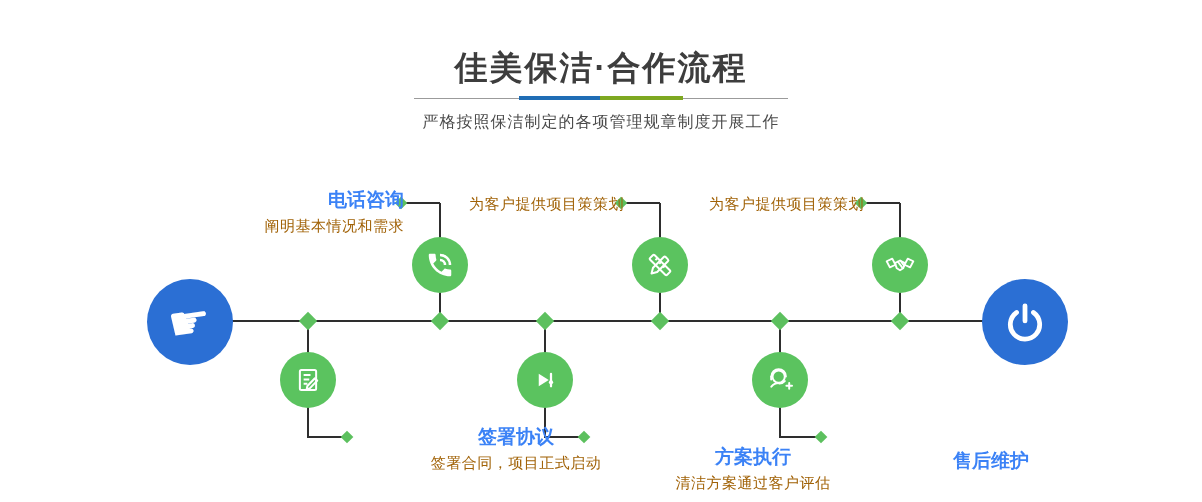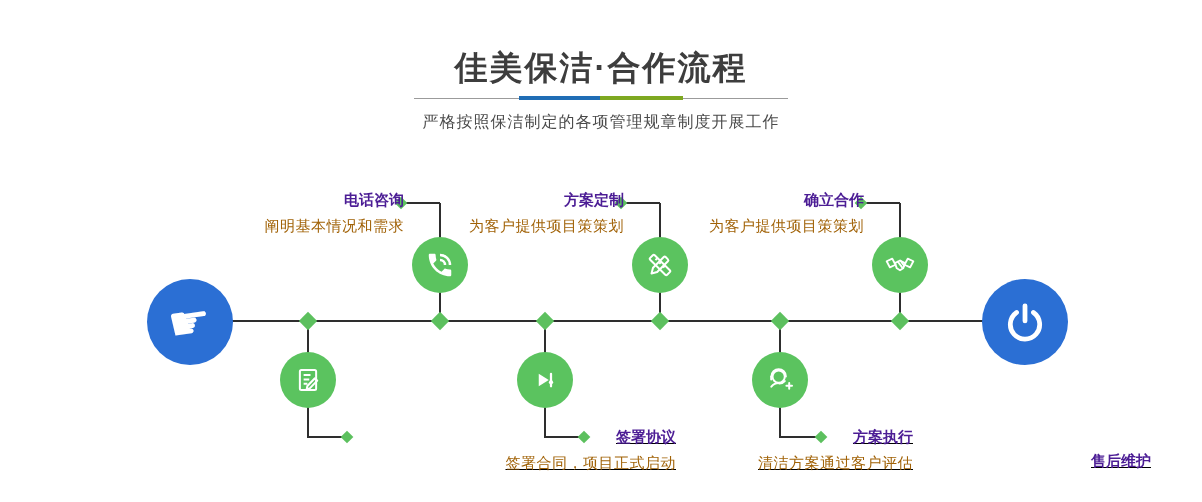--- a/index.html
+++ b/index.html
@@ -28,22 +28,22 @@
   .gcircle{position:absolute;width:56px;height:56px;border-radius:50%;background:#5bc35f;
            transform:translate(-50%,-50%);display:flex;align-items:center;justify-content:center;}
   .bcircle{position:absolute;width:86px;height:86px;border-radius:50%;background:#2b6fd4;
            transform:translate(-50%,-50%);display:flex;align-items:center;justify-content:center;}
   .icon{display:flex;align-items:center;justify-content:center;}
   .hand{color:#ffffff;font-size:48px;line-height:1;transform:rotate(-8deg);
         font-family:"DejaVu Sans",sans-serif;}
   
   .label{position:absolute;width:320px;}
   .label.top{text-align:right;}
-  .label.bottom{text-align:right;text-decoration:underline;}
-  .ltitle{font-size:15px;font-weight:bold;color:#4c1d95;line-height:22px;}
+  .label.bottom{text-align:center;}
+  .ltitle{font-size:19px;font-weight:bold;color:#3b82f6;line-height:22px;}
   .ldesc{font-size:15px;color:#a16207;line-height:22px;margin-top:4px;letter-spacing:0.5px;}
 </style>
 </head>
 <body>
 
 <div class="page">
 
   <div class="header">
     <h1 class="title">佳美保洁·合作流程</h1>
     <div class="divider">
@@ -152,33 +152,31 @@
           <path d="M16.8 16.4h4.2 M18.9 14.3v4.2"></path>
         </svg>
       </span>
     </div>
 
     <div class="label top" style="left:84px;top:189px">
       <div class="ltitle">电话咨询</div>
       <div class="ldesc">阐明基本情况和需求</div>
     </div>
     <div class="label top" style="left:304px;top:189px">
-      <div class="ltitle">方案定制</div>
       <div class="ldesc">为客户提供项目策策划</div>
     </div>
     <div class="label top" style="left:544px;top:189px">
-      <div class="ltitle">确立合作</div>
       <div class="ldesc">为客户提供项目策策划</div>
     </div>
 
     <div class="label bottom" style="left:356px;top:426px">
       <div class="ltitle">签署协议</div>
       <div class="ldesc">签署合同，项目正式启动</div>
     </div>
-    <div class="label bottom" style="left:593px;top:426px">
+    <div class="label bottom" style="left:593px;top:446px">
       <div class="ltitle">方案执行</div>
       <div class="ldesc">清洁方案通过客户评估</div>
     </div>
     <div class="label bottom" style="left:831px;top:450px">
       <div class="ltitle">售后维护</div>
     </div>
 
     <div class="bcircle" style="left:190px;top:322px">
       <span class="hand">☛</span>
     </div>

